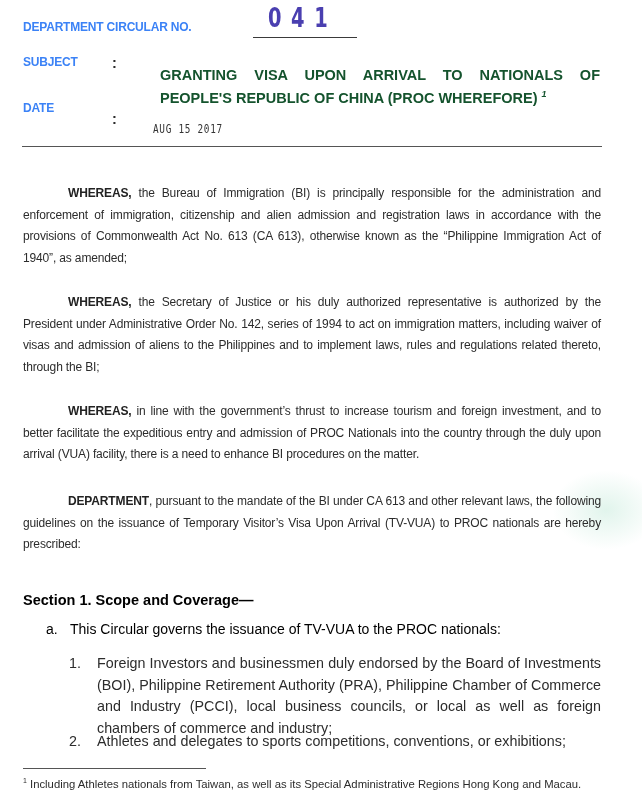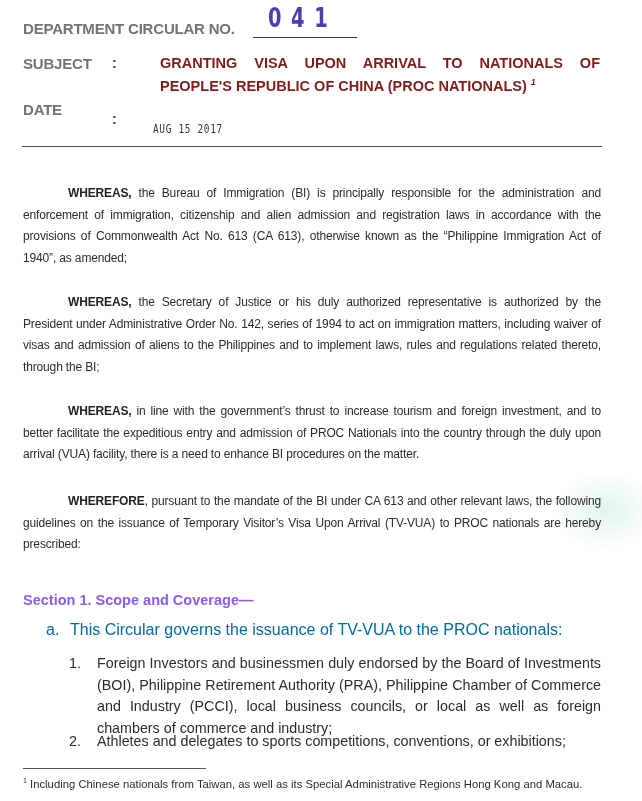--- a/index.html
+++ b/index.html
@@ -6,47 +6,47 @@
     body {
       width: 642px; height: 801px; overflow: hidden; position: relative;
       font-family: "Liberation Sans", sans-serif;
       color: #2a2a2a;
     }
     .page { position: absolute; left: 0; top: 0; width: 642px; height: 801px; }
     .green-tint {
       position: absolute; right: 0; top: 470px; width: 90px; height: 80px;
       background: radial-gradient(ellipse at 60% 50%, rgba(200,235,220,0.55), rgba(255,255,255,0) 70%);
     }
-    .hdr { position: absolute; left: 23px; font-weight: bold; font-size: 15px; letter-spacing: -0.2px; color: #737373; }
+    .hdr { position: absolute; left: 23px; font-weight: bold; font-size: 12px; letter-spacing: -0.2px; color: #3b82f6; }
     .circ-line { position: absolute; left: 253px; top: 37px; width: 104px; border-top: 1.2px solid #3a3a3a; }
     .circ-no {
       position: absolute; left: 268px; top: 2px; font-size: 27px; color: #4a3fb0;
       font-family: "DejaVu Sans Condensed", "DejaVu Sans", sans-serif; letter-spacing: 12px; font-weight: 600;
       transform: scaleX(0.8); transform-origin: left top;
     }
     .colon { position: absolute; font-weight: bold; font-size: 14.5px; }
     .subject-text {
-      position: absolute; left: 160px; top: 54px; width: 440px; font-weight: bold; font-size: 14.5px;
-      line-height: 19px; text-align: justify; text-align-last: left; color: #7f1d1d;
+      position: absolute; left: 160px; top: 66px; width: 440px; font-weight: bold; font-size: 14.5px;
+      line-height: 19px; text-align: justify; text-align-last: left; color: #14532d;
     }
     .subject-text .l1 { display: block; text-align: justify; text-align-last: justify; }
     .subject-text sup { font-style: italic; font-size: 9px; }
     .date-stamp {
       position: absolute; left: 153px; top: 121px; font-family: "DejaVu Sans Mono", monospace; font-size: 13px;
       color: #333; transform: scaleX(0.72); transform-origin: left top; letter-spacing: 1px;
     }
     .hr-main { position: absolute; left: 22px; top: 146px; width: 580px; border-top: 1.6px solid #555; }
     .para {
       position: absolute; left: 23px; width: 578px; font-size: 12px; line-height: 21.5px;
       text-align: justify; color: #2c2c2c; letter-spacing: -0.15px;
     }
     .para .indent { display: inline-block; width: 45px; }
     .para b { color: #222; }
-    .section-title { position: absolute; left: 23px; top: 592px; font-weight: bold; font-size: 14.5px; color: #8b5cf6; }
-    .item-a { position: absolute; left: 46px; top: 619px; font-size: 16px; line-height: 21.5px; color: #0369a1; }
+    .section-title { position: absolute; left: 23px; top: 592px; font-weight: bold; font-size: 14.5px; color: #000000; }
+    .item-a { position: absolute; left: 46px; top: 619px; font-size: 14px; line-height: 21.5px; color: #000000; }
     .item-a .mk { display: inline-block; width: 24px; }
     .num-item { position: absolute; left: 69px; width: 532px; font-size: 14.3px; line-height: 21.5px; color: #2c2c2c; }
     .num-item .mk { position: absolute; left: 0; top: 0; }
     .num-item .txt { display: block; margin-left: 28px; text-align: justify; }
     .fn-line { position: absolute; left: 23px; top: 768px; width: 183px; border-top: 1px solid #555; }
     .footnote { position: absolute; left: 23px; top: 773px; width: 560px; font-size: 11.3px; line-height: 15.5px; color: #2c2c2c; }
     .footnote sup { font-size: 7px; }
   </style>
 </head>
 <body>
@@ -55,21 +55,21 @@
   <div class="green-tint"></div>
 
   <div class="hdr" style="top:20px;">DEPARTMENT CIRCULAR NO.</div>
   <div class="circ-no" style="color: rgb(74, 63, 176);">041</div>
   <div class="circ-line"></div>
 
   <div class="hdr" style="top:55px;">SUBJECT</div>
   <div class="colon" style="left:112px; top:55px;">:</div>
   <div class="subject-text">
     <span class="l1">GRANTING VISA UPON ARRIVAL TO NATIONALS OF</span>
-    <span>PEOPLE'S REPUBLIC OF CHINA (PROC NATIONALS)</span>
+    <span>PEOPLE'S REPUBLIC OF CHINA (PROC WHEREFORE)</span>
     <sup>1</sup>
   </div>
 
   <div class="hdr" style="top:101px;">DATE</div>
   <div class="colon" style="left:112px; top:111px;">:</div>
   <div class="date-stamp">AUG 15 2017</div>
 
   <div class="hr-main"></div>
 
   <div class="para" style="top:183px;">
@@ -78,36 +78,36 @@
 
   <div class="para" style="top:292px;">
     <span class="indent"></span><b>WHEREAS,</b><span> the Secretary of Justice or his duly authorized representative is authorized by the President under Administrative Order No. 142, series of 1994 to act on immigration matters, including waiver of visas and admission of aliens to the Philippines and to implement laws, rules and regulations related thereto, through the BI;</span>
   </div>
 
   <div class="para" style="top:401px;">
     <span class="indent"></span><b>WHEREAS,</b><span> in line with the government’s thrust to increase tourism and foreign investment, and to better facilitate the expeditious entry and admission of PROC Nationals into the country through the duly upon arrival (VUA) facility, there is a need to enhance BI procedures on the matter.</span>
   </div>
 
   <div class="para" style="top:491px;">
-    <span class="indent"></span><b>WHEREFORE</b><span>, pursuant to the mandate of the BI under CA 613 and other relevant laws, the following guidelines on the issuance of Temporary Visitor’s Visa Upon Arrival (TV-VUA) to PROC nationals are hereby prescribed:</span>
+    <span class="indent"></span><b>DEPARTMENT</b><span>, pursuant to the mandate of the BI under CA 613 and other relevant laws, the following guidelines on the issuance of Temporary Visitor’s Visa Upon Arrival (TV-VUA) to PROC nationals are hereby prescribed:</span>
   </div>
 
   <div class="section-title">Section 1. Scope and Coverage—</div>
 
   <div class="item-a">
     <span class="mk">a.</span><span>This Circular governs the issuance of TV-VUA to the PROC nationals:</span>
   </div>
 
   <div class="num-item" style="top:653px;">
     <span class="mk">1.</span>
     <span class="txt">Foreign Investors and businessmen duly endorsed by the Board of Investments (BOI), Philippine Retirement Authority (PRA), Philippine Chamber of Commerce and Industry (PCCI), local business councils, or local as well as foreign chambers of commerce and industry;</span>
   </div>
 
   <div class="num-item" style="top:731px;">
     <span class="mk">2.</span>
     <span class="txt">Athletes and delegates to sports competitions, conventions, or exhibitions;</span>
   </div>
 
   <div class="fn-line"></div>
   <div class="footnote">
-    <sup>1</sup><span> Including Chinese nationals from Taiwan, as well as its Special Administrative Regions Hong Kong and Macau.</span>
+    <sup>1</sup><span> Including Athletes nationals from Taiwan, as well as its Special Administrative Regions Hong Kong and Macau.</span>
   </div>
 </div>
 
 </body></html>

